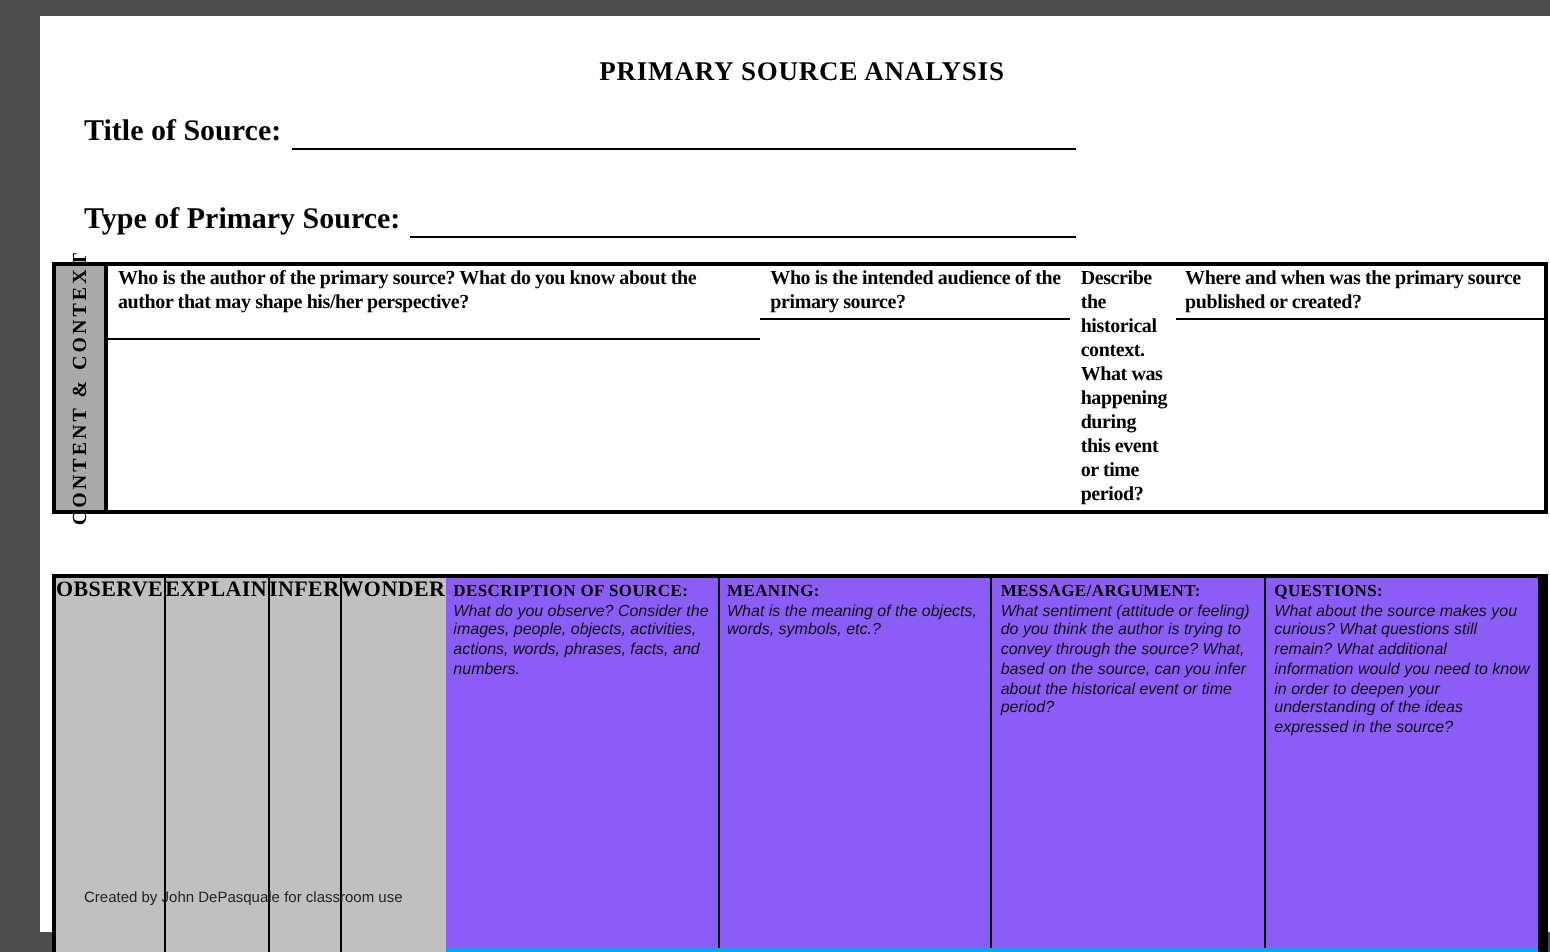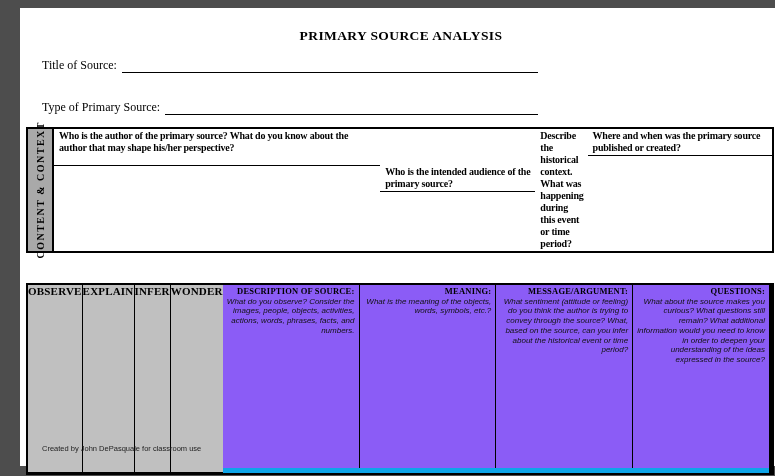--- a/index.html
+++ b/index.html
@@ -26,22 +26,22 @@
   }
   .field {
     display: flex;
     align-items: flex-end;
     margin-left: 22px;
     width: 496px;
   }
   .field-title { margin-top: 14px; }
   .field-type  { margin-top: 27px; }
   .field-label {
-    font-weight: normal;
-    font-size: 12px;
+    font-weight: bold;
+    font-size: 15px;
     white-space: nowrap;
     padding-right: 5px;
   }
   .field-line {
     flex: 1;
     border-bottom: 1.5px solid #000;
     height: 13px;
   }
   
   .context-table {
@@ -71,21 +71,21 @@
   .context-questions { flex: 1; display: flex; flex-direction: row; }
   .context-row {
     border-bottom: 1px solid #000;
     padding: 1px 4px 0 5px;
     font-weight: bold;
     font-size: 10px;
     letter-spacing: -0.2px;
     line-height: 1.2;
   }
   .context-row.r1 { height: 37px; }
-  .context-row.r2 { height: 27px; margin-top: 36px; }
+  .context-row.r2 { height: 27px; }
   .context-row.r3 { height: 27px; }
   .context-row.r4 { flex: 1; border-bottom: none; }
   
   .analysis-table {
     margin: 30px 8px 0 6px;
     border: 2px solid #000;
     height: 192px;
     display: flex;
     background: #8b5cf6;
   }
@@ -99,23 +99,22 @@
     text-align: center;
     font-weight: bold;
     font-size: 11px;
     letter-spacing: 0.2px;
     padding: 0 0 1px 0;
     border-right: 1px solid #000;
   }
   .an-header-cell:last-child { border-right: none; }
   .an-desc-row {
     display: flex;
-    border-bottom: 5px solid #0ea5e9;
+    border-bottom: 3px solid #0ea5e9;
     min-height: 64px;
-    text-align: right;
   }
   .an-desc-cell {
     flex: 1;
     border-right: 1px solid #000;
     padding: 1px 4px 2px 4px;
   }
   .an-desc-cell:last-child { border-right: none; }
   .an-sub {
     font-weight: bold;
     font-size: 8.5px;

